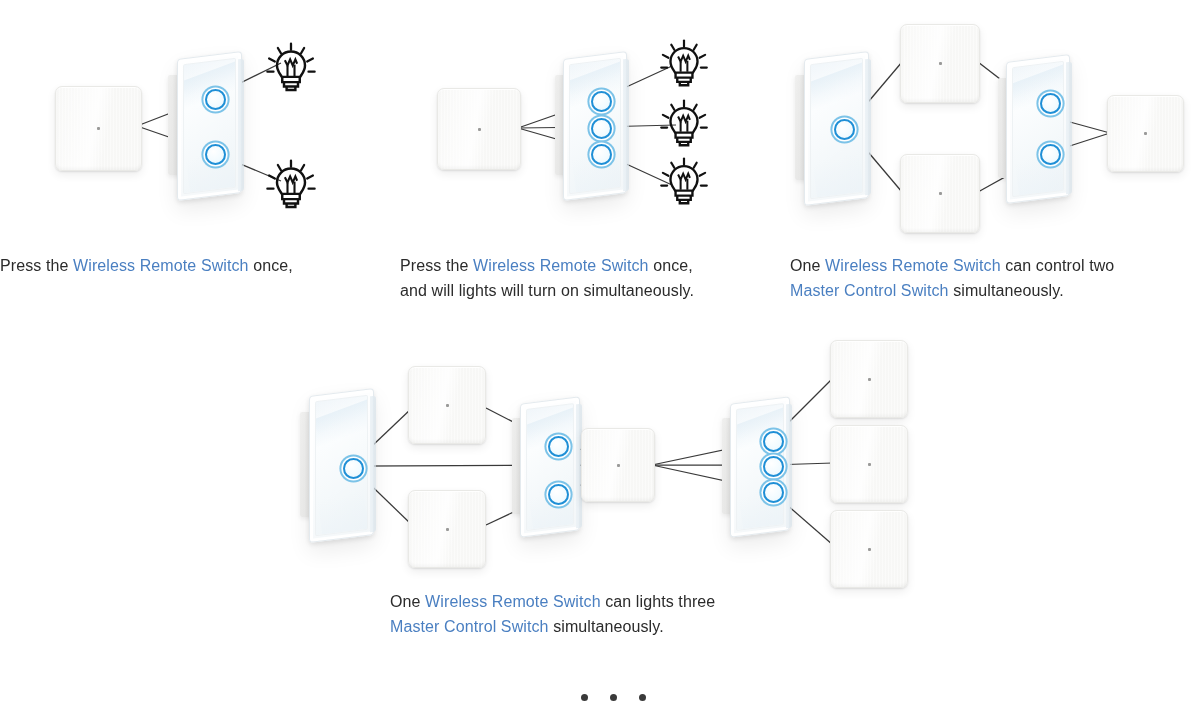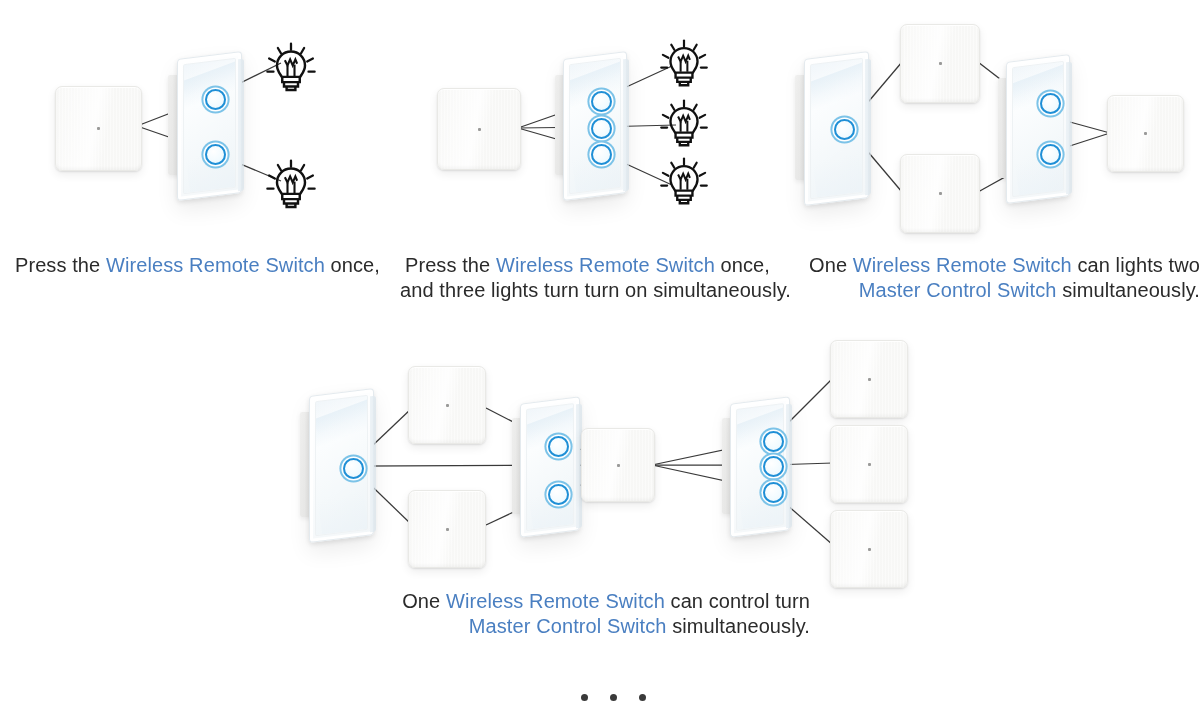--- a/index.html
+++ b/index.html
@@ -4,22 +4,22 @@
 <style>
   html,body{margin:0;padding:0;}
   body{
     width:1200px;height:725px;background:#ffffff;
     font-family:"Liberation Sans","DejaVu Sans",sans-serif;
     overflow:hidden;position:relative;
   }
   .stage{position:absolute;inset:0;}
   .diagram{position:absolute;}
   .caption{
-    position:absolute;text-align:right;
-    font-size:20px;line-height:25px;color:#2b2b2b;
+    position:absolute;text-align:left;
+    font-size:16px;line-height:25px;color:#2b2b2b;
     letter-spacing:.1px;white-space:nowrap;
   }
   .caption .hl{color:#4a7fc1;}
   .caption .ln{display:block;}
 
   
   .sq{
     position:absolute;
     border-radius:7px;
     background:
@@ -269,21 +269,21 @@
         <line x1="36" y1="27" x2="36" y2="40" stroke="#111" stroke-width="2.4"></line>
       </svg>
     </div>
   </div>
 
   <div class="caption" style="left:400px;top:253px;width:370px;">
     <span class="ln">
       <span>Press the </span><span class="hl">Wireless Remote Switch</span><span> once,</span>
     </span>
     <span class="ln">
-      <span>and three lights turn turn on simultaneously.</span><span class="hl"></span><span></span>
+      <span>and will lights will turn on simultaneously.</span><span class="hl"></span><span></span>
     </span>
   </div>
 
   <div class="diagram" style="left:790px;top:0px;width:410px;height:240px;">
 
     <svg class="links" width="410" height="240">
       <line x1="57" y1="127" x2="112" y2="62"></line>
       <line x1="57" y1="127" x2="112" y2="192"></line>
       <line x1="188" y1="62" x2="258" y2="116"></line>
       <line x1="188" y1="192" x2="258" y2="153"></line>
@@ -319,21 +319,21 @@
       <div class="edge"></div>
       <div class="ring" style="left:50px;top:43px;"></div>
       <div class="ring" style="left:50px;top:94px;"></div>
     </div>
 
     <div class="sq" style="left:317px;top:95px;width:75px;height:75px;"></div>
   </div>
 
   <div class="caption" style="left:790px;top:253px;width:410px;">
     <span class="ln">
-      <span>One </span><span class="hl">Wireless Remote Switch</span><span> can lights two</span>
+      <span>One </span><span class="hl">Wireless Remote Switch</span><span> can control two</span>
     </span>
     <span class="ln">
       <span></span><span class="hl">Master Control Switch</span><span> simultaneously.</span>
     </span>
   </div>
 
   <div class="diagram" style="left:290px;top:330px;width:640px;height:250px;">
 
     <svg class="links" width="640" height="250">
 
@@ -403,21 +403,21 @@
       <div class="ring" style="left:49px;top:90px;"></div>
     </div>
 
     <div class="sq" style="left:540px;top:10px;width:76px;height:76px;"></div>
     <div class="sq" style="left:540px;top:95px;width:76px;height:76px;"></div>
     <div class="sq" style="left:540px;top:180px;width:76px;height:76px;"></div>
   </div>
 
   <div class="caption" style="left:390px;top:589px;width:420px;">
     <span class="ln">
-      <span>One </span><span class="hl">Wireless Remote Switch</span><span> can control turn</span>
+      <span>One </span><span class="hl">Wireless Remote Switch</span><span> can lights three</span>
     </span>
     <span class="ln">
       <span></span><span class="hl">Master Control Switch</span><span> simultaneously.</span>
     </span>
   </div>
 
   <div class="dots" style="left:581px;top:694px;">
     <i></i>
     <i></i>
     <i></i>

